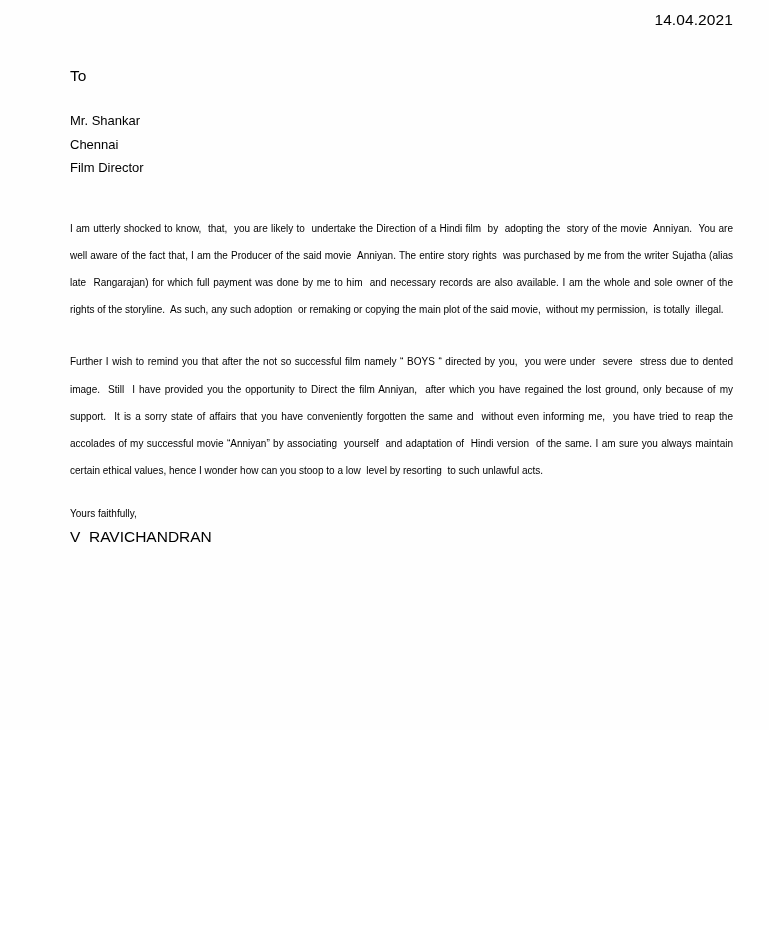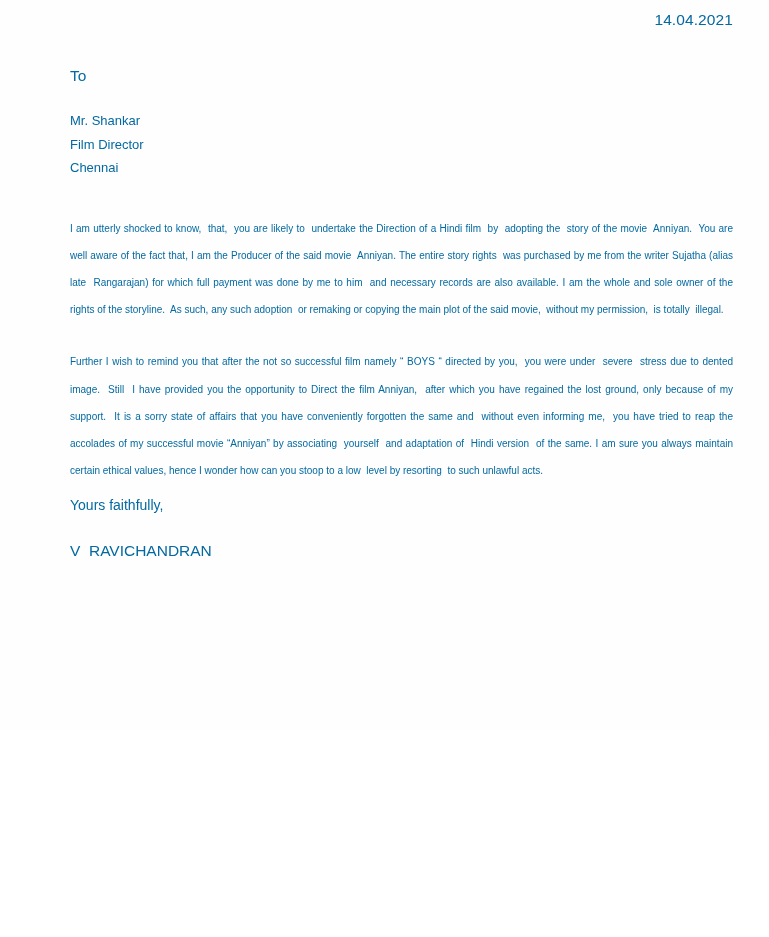--- a/index.html
+++ b/index.html
@@ -8,21 +8,21 @@
     background: #ffffff;
   }
   .page {
     position: relative;
     width: 769px;
     height: 730px;
     background: #fefefe;
     margin: 0 auto;
     overflow: hidden;
     font-family: "Liberation Sans", sans-serif;
-    color: #0369a1;
+    color: #000000;
     -webkit-font-smoothing: antialiased;
   }
   .content {
     position: absolute;
     left: 70px;
     top: 0;
     width: 663px;
   }
   .date-line {
     text-align: right;
@@ -49,47 +49,46 @@
     line-height: 27.2px;
     text-align: justify;
     text-justify: inter-word;
     margin-top: 25px;
     white-space: pre-wrap;
   }
   .body-para.first {
     margin-top: 35px;
   }
   .closing {
-    font-size: 14px;
+    font-size: 10px;
     line-height: 23px;
-    margin-top: 10px;
+    margin-top: 18px;
   }
   .signature {
     font-size: 15.5px;
     line-height: 23.5px;
-    margin-top: 22px;
   }
   .signature div {
     white-space: pre;
   }
 </style>
 </head>
 <body>
 
 <div class="page">
   <div class="content">
 
     <div class="date-line">14.04.2021</div>
 
     <div class="to-line">To</div>
 
     <div class="addressee">
       <div>Mr. Shankar</div>
+      <div>Chennai</div>
       <div>Film Director</div>
-      <div>Chennai</div>
     </div>
 
     <div class="body-para first">I am utterly shocked to know,  that,  you are likely to  undertake the Direction of a Hindi film  by  adopting the  story of the movie  Anniyan.  You are well aware of the fact that, I am the Producer of the said movie  Anniyan. The entire story rights  was purchased by me from the writer Sujatha (alias late  Rangarajan) for which full payment was done by me to him  and necessary records are also available. I am the whole and sole owner of the rights of the storyline.  As such, any such adoption  or remaking or copying the main plot of the said movie,  without my permission,  is totally  illegal.</div>
     <div class="body-para">Further I wish to remind you that after the not so successful film namely “ BOYS “ directed by you,  you were under  severe  stress due to dented image.  Still  I have provided you the opportunity to Direct the film Anniyan,  after which you have regained the lost ground, only because of my support.  It is a sorry state of affairs that you have conveniently forgotten the same and  without even informing me,  you have tried to reap the accolades of my successful movie “Anniyan” by associating  yourself  and adaptation of  Hindi version  of the same. I am sure you always maintain certain ethical values, hence I wonder how can you stoop to a low  level by resorting  to such unlawful acts.</div>
 
     <div class="closing">Yours faithfully,</div>
 
     <div class="signature">
       <div>V  RAVICHANDRAN</div>
     </div>

